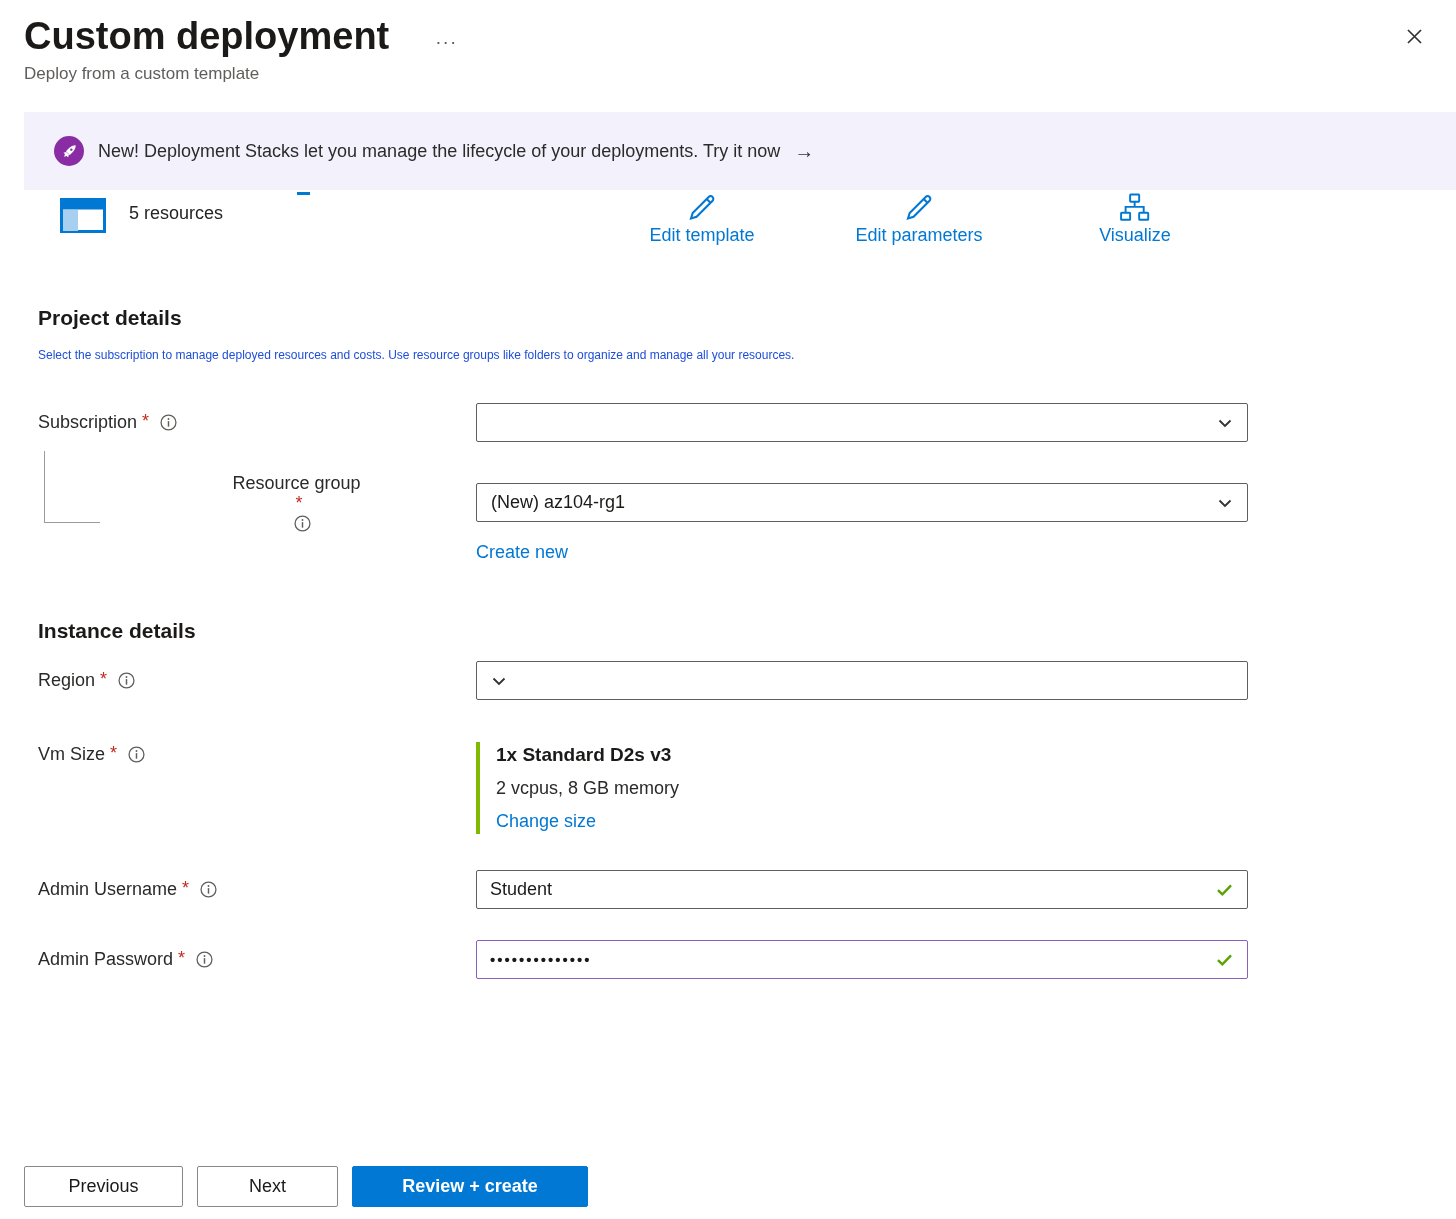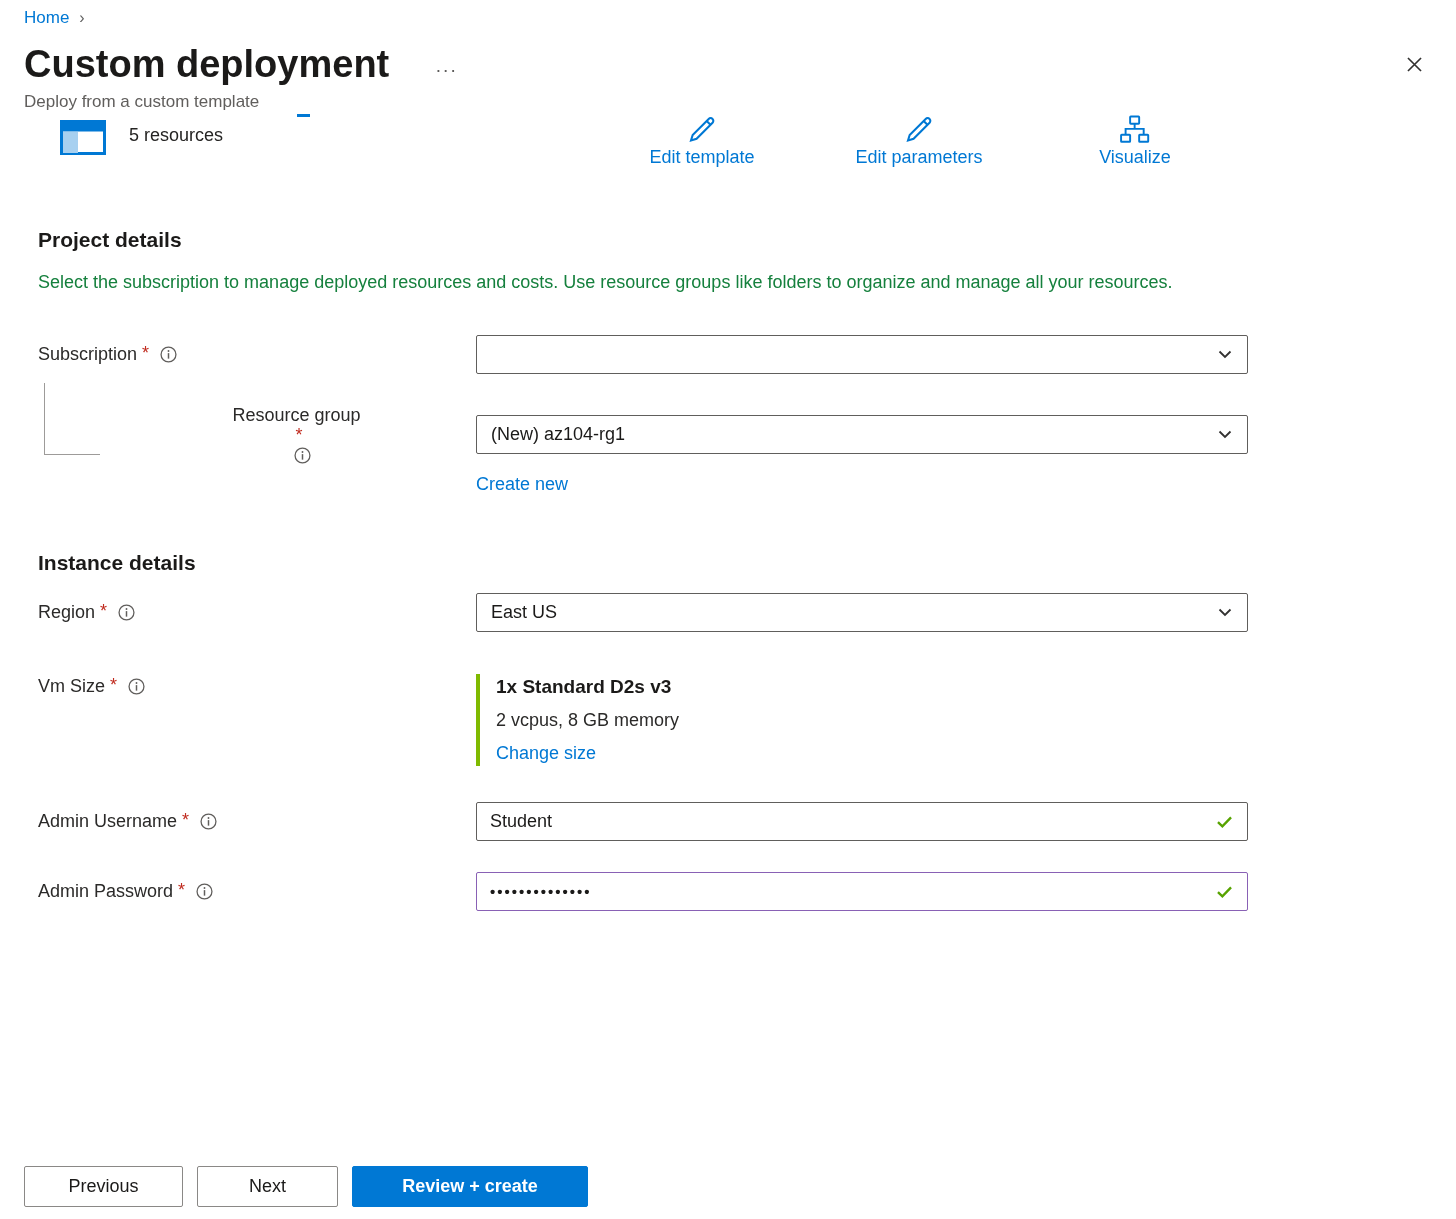--- a/index.html
+++ b/index.html
@@ -51,21 +51,21 @@
   }
   .tb-action.at-template { left: 702px; }
   .tb-action.at-parameters { left: 919px; }
   .tb-action.at-visualize { left: 1135px; }
   .tb-label { color: #0078d4; font-size: 18px; margin-top: 2px; }
 
   
   .content { padding: 0 208px 0 38px; }
   .section-heading { font-size: 21px; font-weight: 700; color: #1b1a19; }
   .project-heading { margin-top: 30px; }
-  .description { margin-top: 16px; font-size: 18px; line-height: 1.6; color: #15803d; max-width: 1150px; }
+  .description { margin-top: 16px; font-size: 12px; line-height: 1.6; color: #1d4ed8; max-width: 1150px; }
 
   .form-row { display: flex; align-items: center; position: relative; }
   .label-cell { width: 438px; flex: none; display: flex; align-items: center; font-size: 18px; color: #2b2a29; }
   .req { color: #c02b1f; margin-left: 5px; font-size: 18px; position: relative; top: -1px; }
   .info-btn { margin-left: 11px; display: inline-flex; cursor: pointer; }
   .control-cell { flex: 1; position: relative; }
 
   .dropdown {
     height: 39px; border: 1px solid #605e5c; border-radius: 2px;
     background: #fff; display: flex; align-items: center;
@@ -120,36 +120,43 @@
   .btn-next { width: 141px; }
   .btn-primary { width: 236px; background: #0078d4; border-color: #0078d4; color: #fff; font-weight: 700; }
 
   svg { display: block; }
 </style>
 </head>
 <body>
 
 <div class="page">
 
-  <nav class="breadcrumb">
-    <a class="crumb">Home</a>
-    <span class="crumb-sep">›</span>
-  </nav>
 
   <div class="header-row">
     <h1 class="title">Custom deployment</h1>
     <span class="overflow">···</span>
     <span class="close-btn">
       <svg width="19" height="19" viewBox="0 0 16 16" fill="none" stroke="#323130" stroke-width="1.4">
           <path d="M2.5 2.5 L13.5 13.5 M13.5 2.5 L2.5 13.5"></path>
         </svg>
     </span>
   </div>
   <div class="subtitle">Deploy from a custom template</div>
 
+  <div class="banner">
+    <span class="banner-icon">
+      <svg width="17" height="17" viewBox="0 0 24 24" fill="#ffffff">
+        <path d="M20.8 3.2c-3.8.2-7 1.6-9.4 4L7 11.6l5.4 5.4 4.4-4.4c2.4-2.4 3.8-5.6 4-9.4z"></path>
+        <circle cx="14.6" cy="9.4" r="1.7" fill="#8a2da5"></circle>
+        <path d="M7.4 12.6l-3.9 1.2 2.1 1.7-1.2 3.9 3.9-1.2 1.7 2.1 1.2-3.9z"></path>
+      </svg>
+    </span>
+    <span class="banner-text">New! Deployment Stacks let you manage the lifecycle of your deployments. Try it now</span>
+    <span class="banner-arrow">→</span>
+  </div>
 
   <div class="template-bar">
     <div class="link-fragment"></div>
 
     <div class="resources-group">
       <span>
         <svg width="46" height="35" viewBox="0 0 46 35">
           <rect x="1.5" y="1.5" width="43" height="32" fill="#ffffff" stroke="#0078d4" stroke-width="3"></rect>
           <rect x="1.5" y="1.5" width="43" height="10" fill="#0078d4"></rect>
           <rect x="3" y="12" width="15" height="21" fill="#a7d0f0"></rect>
@@ -257,21 +264,20 @@
         <span class="info-btn">
           <svg width="17" height="17" viewBox="0 0 16 16">
               <circle cx="8" cy="8" r="7" fill="none" stroke="#605e5c" stroke-width="1.2"></circle>
               <circle cx="8" cy="4.7" r="0.9" fill="#605e5c"></circle>
               <rect x="7.3" y="6.7" width="1.4" height="5.2" fill="#605e5c"></rect>
             </svg>
         </span>
       </div>
       <div class="control-cell">
         <div class="dropdown">
-          <span class="dropdown-value">East US</span>
           <span class="chevron">
             <svg width="16" height="16" viewBox="0 0 16 16" fill="none" stroke="#323130" stroke-width="1.8">
                 <path d="M2.5 5.5 L8 11 L13.5 5.5"></path>
               </svg>
           </span>
         </div>
       </div>
     </div>
 
     <div class="form-row vmsize-row">

